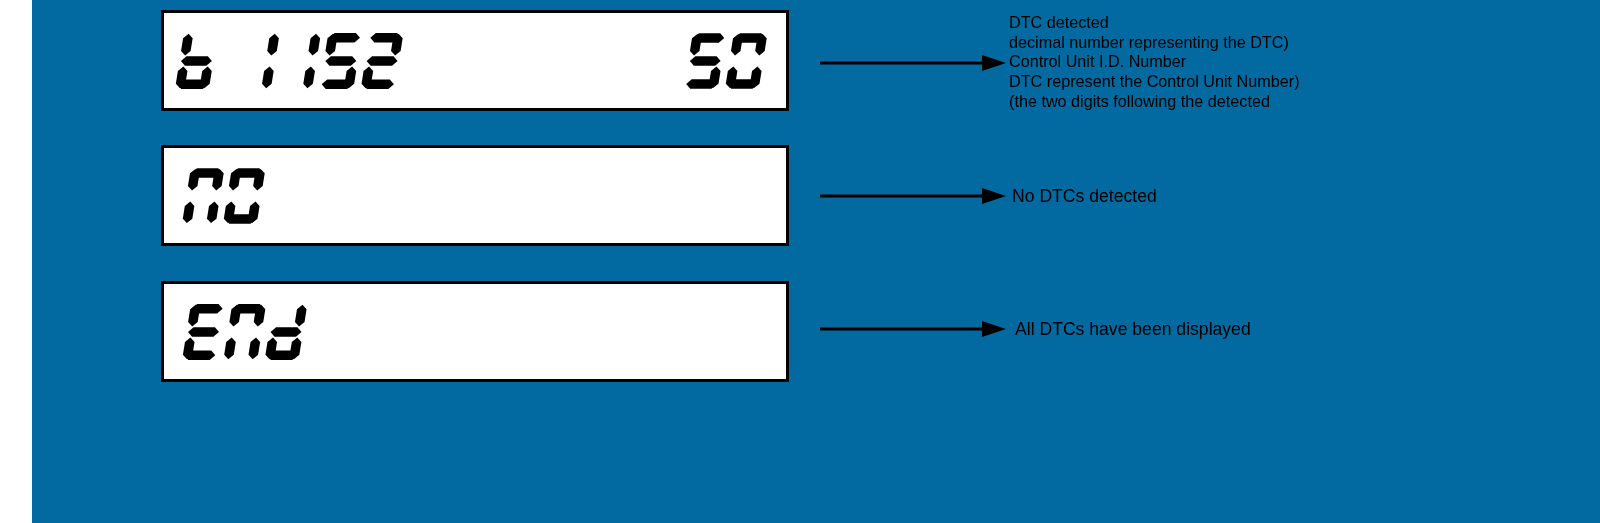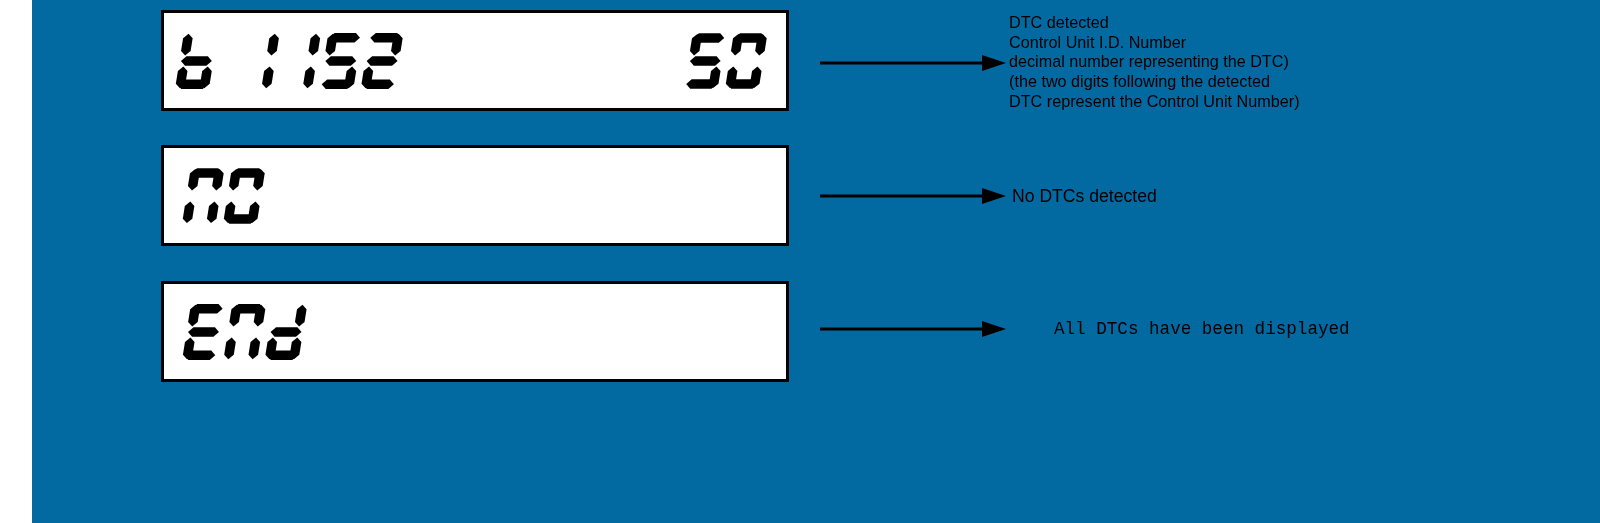--- a/index.html
+++ b/index.html
@@ -77,24 +77,24 @@
           </g>
         </svg>
       </div>
   </div>
   <svg class="arrow" style="left:787px;top:54px;" width="188" height="18" viewBox="0 0 188 18">
     <line x1="1" y1="9" x2="164" y2="9" stroke="#000" stroke-width="3"></line>
     <polygon points="163,1 163,17 187,9" fill="#000"></polygon>
   </svg>
   <div class="note note-block" style="left:977px;top:13px;">
     <div>DTC detected</div>
+    <div>decimal number representing the DTC)</div>
     <div>Control Unit I.D. Number</div>
-    <div>decimal number representing the DTC)</div>
+    <div>DTC represent the Control Unit Number)</div>
     <div>(the two digits following the detected</div>
-    <div>DTC represent the Control Unit Number)</div>
   </div>
 
   <div class="lcd-box" style="left:129px;top:145px;">
     <div class="lcd" style="left:18px;">
         <svg xmlns="http://www.w3.org/2000/svg" width="85" height="56" viewBox="0 0 116 76" fill="#000000">
           <g transform="translate(12,0) skewX(-9)">
             <polygon points="2,6.5 8.5,0 37.5,0 44,6.5 37.5,13 8.5,13"></polygon>
             <polygon points="39.5,1 46,7 46,24.5 39.5,30.5 33,24.5 33,7"></polygon>
             <polygon points="39.5,45.5 46,51.5 46,69 39.5,75 33,69 33,51.5"></polygon>
             <polygon points="6.5,45.5 13,51.5 13,69 6.5,75 0,69 0,51.5"></polygon>
@@ -141,15 +141,15 @@
             <polygon points="6.5,45.5 13,51.5 13,69 6.5,75 0,69 0,51.5"></polygon>
             <polygon points="2,38 8.5,31.5 37.5,31.5 44,38 37.5,44.5 8.5,44.5"></polygon>
           </g>
         </svg>
       </div>
   </div>
   <svg class="arrow" style="left:787px;top:320px;" width="188" height="18" viewBox="0 0 188 18">
     <line x1="1" y1="9" x2="164" y2="9" stroke="#000" stroke-width="3"></line>
     <polygon points="163,1 163,17 187,9" fill="#000"></polygon>
   </svg>
-  <div class="note note-label" style="left:1022px;top:318px;font-family:Liberation Mono, monospace;">All DTCs have been displayed</div>
+  <div class="note note-label" style="left:983px;top:318px;">All DTCs have been displayed</div>
 
 </div>
 
 </body></html>

